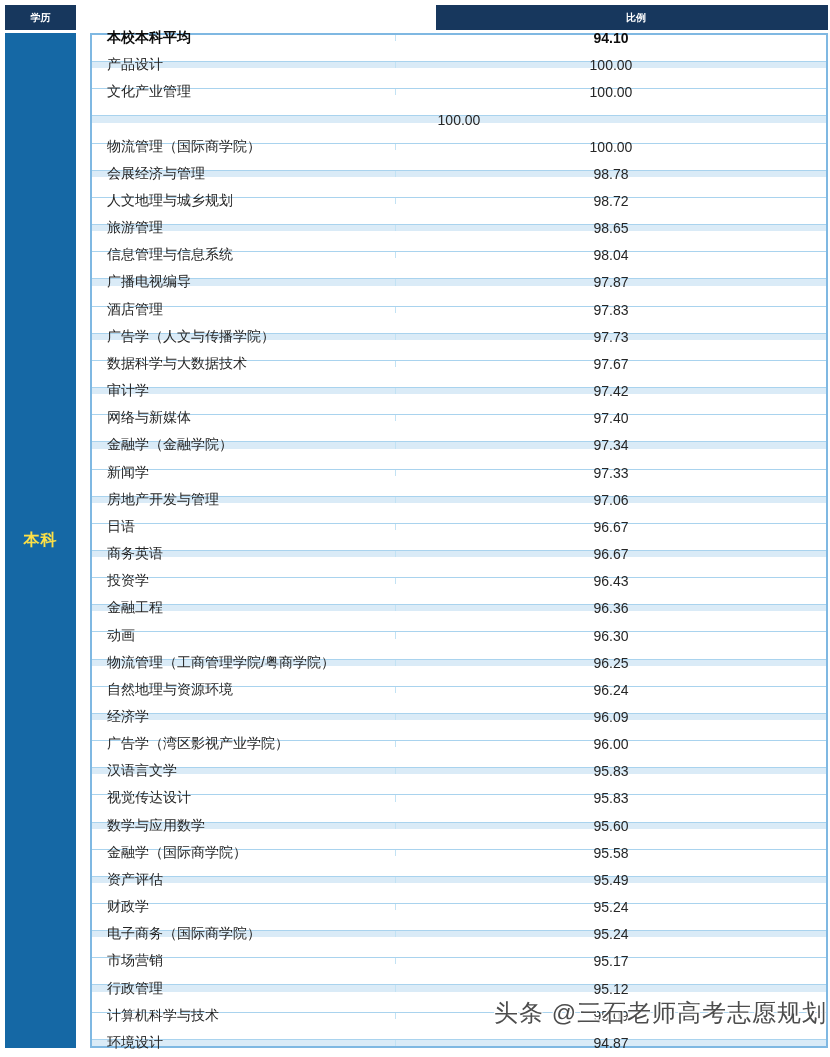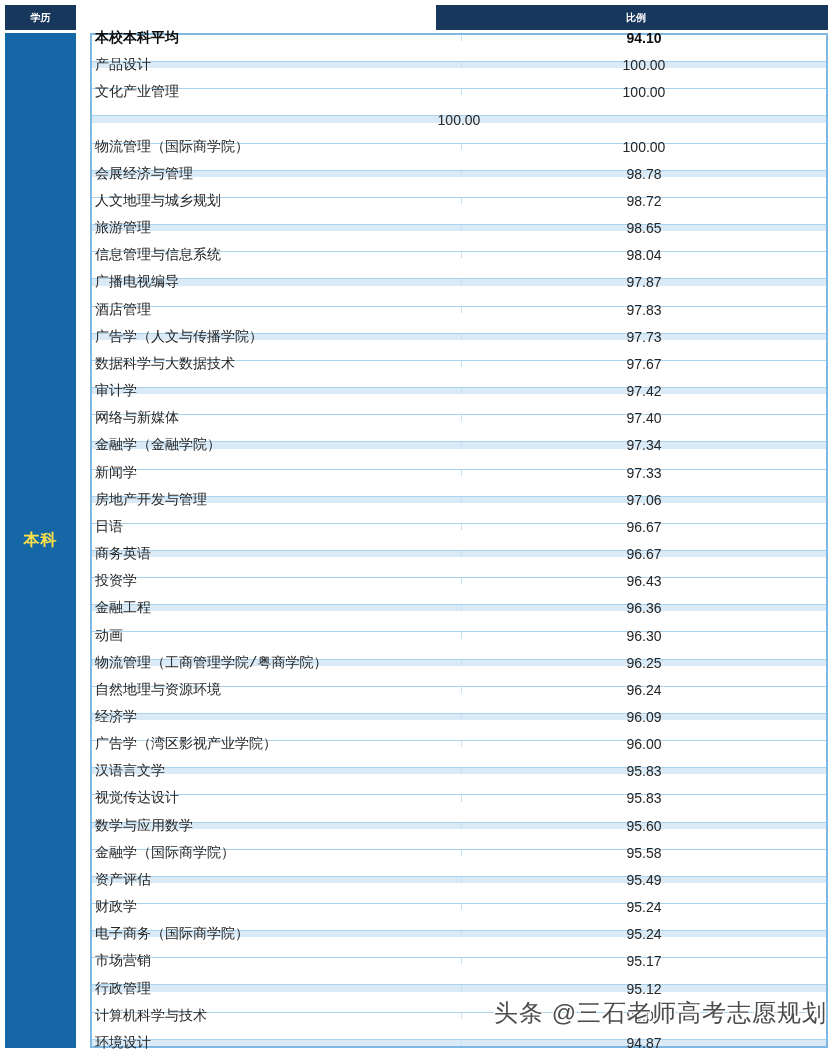--- a/index.html
+++ b/index.html
@@ -57,24 +57,23 @@
     background: #ffffff;
     color: var(--text, #262626);
     font-size: 14px;
     min-height: 0;
   }
   .trow.alt { background: var(--alt-row-bg, #DAEBF7); }
   .trow + .trow { border-top: 1px solid var(--row-line, #A9D3EE); margin-top: 20px; }
   .trow.bold { font-weight: bold; color: #0d0d0d; }
   .cell { display: flex; align-items: center; box-sizing: border-box; min-width: 0; }
   .cell.major {
-    width: 370px;
-    padding-left: 3px;
+    width: 304px;
+    padding-left: 15px;
     border-right: 1px solid var(--col-line, #C2E2F4);
-    font-family: Liberation Mono, monospace;
   }
   .cell.ratio { flex: 1; justify-content: center; }
   #watermark {
     position: absolute;
     right: 3px;
     top: 997px;
     font-size: 24px;
     font-weight: normal;
     color: #4d4d4d;
     letter-spacing: 1px;

